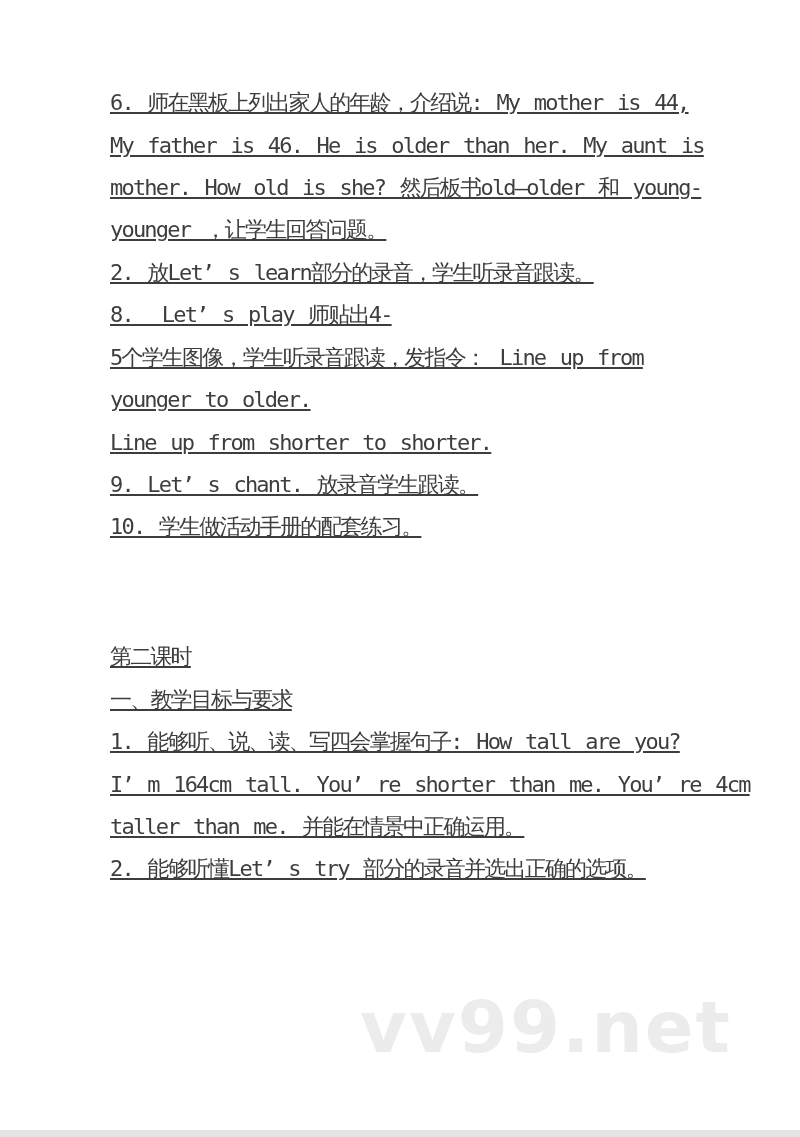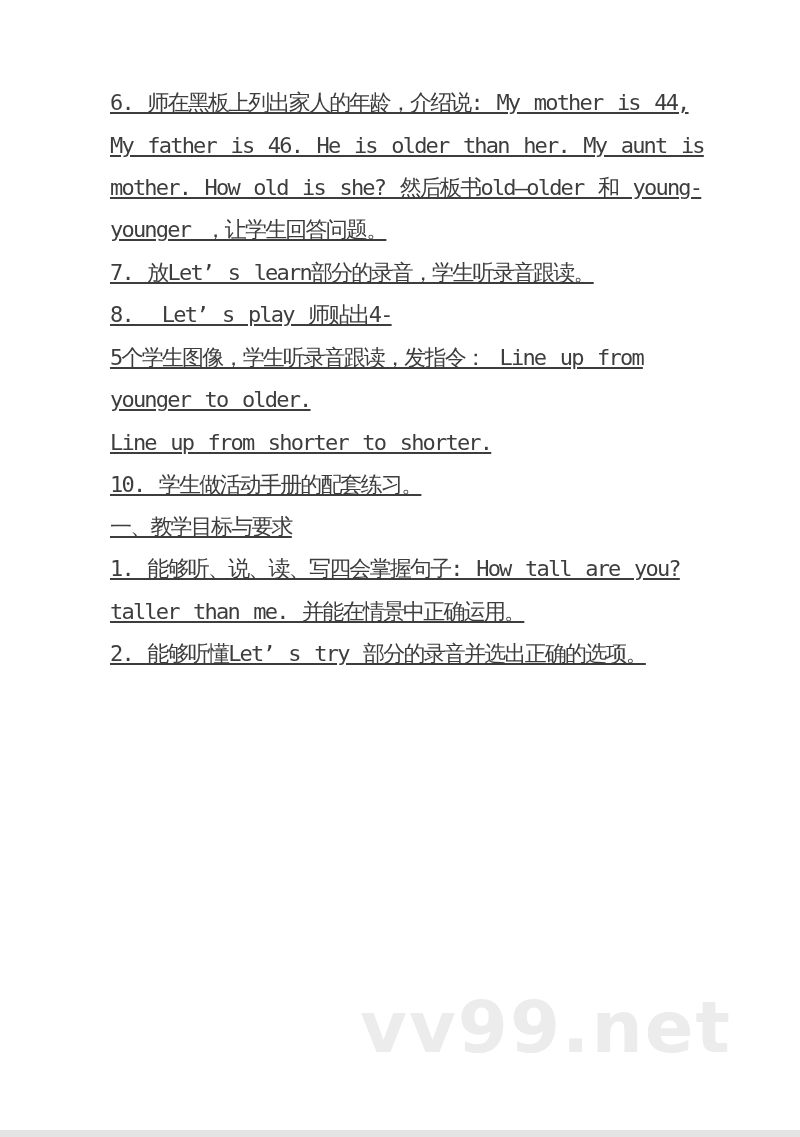--- a/index.html
+++ b/index.html
@@ -58,28 +58,31 @@
 </style>
 </head>
 <body>
 
 <div class="page">
   <div class="content">
     <div class="line">6. 师在黑板上列出家人的年龄，介绍说: My mother is 44,</div>
     <div class="line">My father is 46. He is older than her. My aunt is</div>
     <div class="line">mother. How old is she? 然后板书old—older 和 young-</div>
     <div class="line">younger ，让学生回答问题。</div>
-    <div class="line">7. 放Let’ s learn部分的录音，学生听录音跟读。</div>
+    <div class="line">2. 放Let’ s learn部分的录音，学生听录音跟读。</div>
     <div class="line">8.  Let’ s play 师贴出4-</div>
     <div class="line">5个学生图像，学生听录音跟读，发指令： Line up from</div>
     <div class="line">younger to older.</div>
     <div class="line">Line up from shorter to shorter.</div>
+    <div class="line">9. Let’ s chant. 放录音学生跟读。</div>
     <div class="line">10. 学生做活动手册的配套练习。</div>
+    <div class="line section-gap">第二课时</div>
     <div class="line">一、教学目标与要求</div>
     <div class="line">1. 能够听、说、读、写四会掌握句子: How tall are you?</div>
+    <div class="line">I’ m 164cm tall. You’ re shorter than me. You’ re 4cm</div>
     <div class="line">taller than me. 并能在情景中正确运用。</div>
     <div class="line">2. 能够听懂Let’ s try 部分的录音并选出正确的选项。</div>
   </div>
 
   <div class="watermark">vv99.net</div>
 
   <div class="footer-bar"></div>
 </div>
 
 </body></html>

